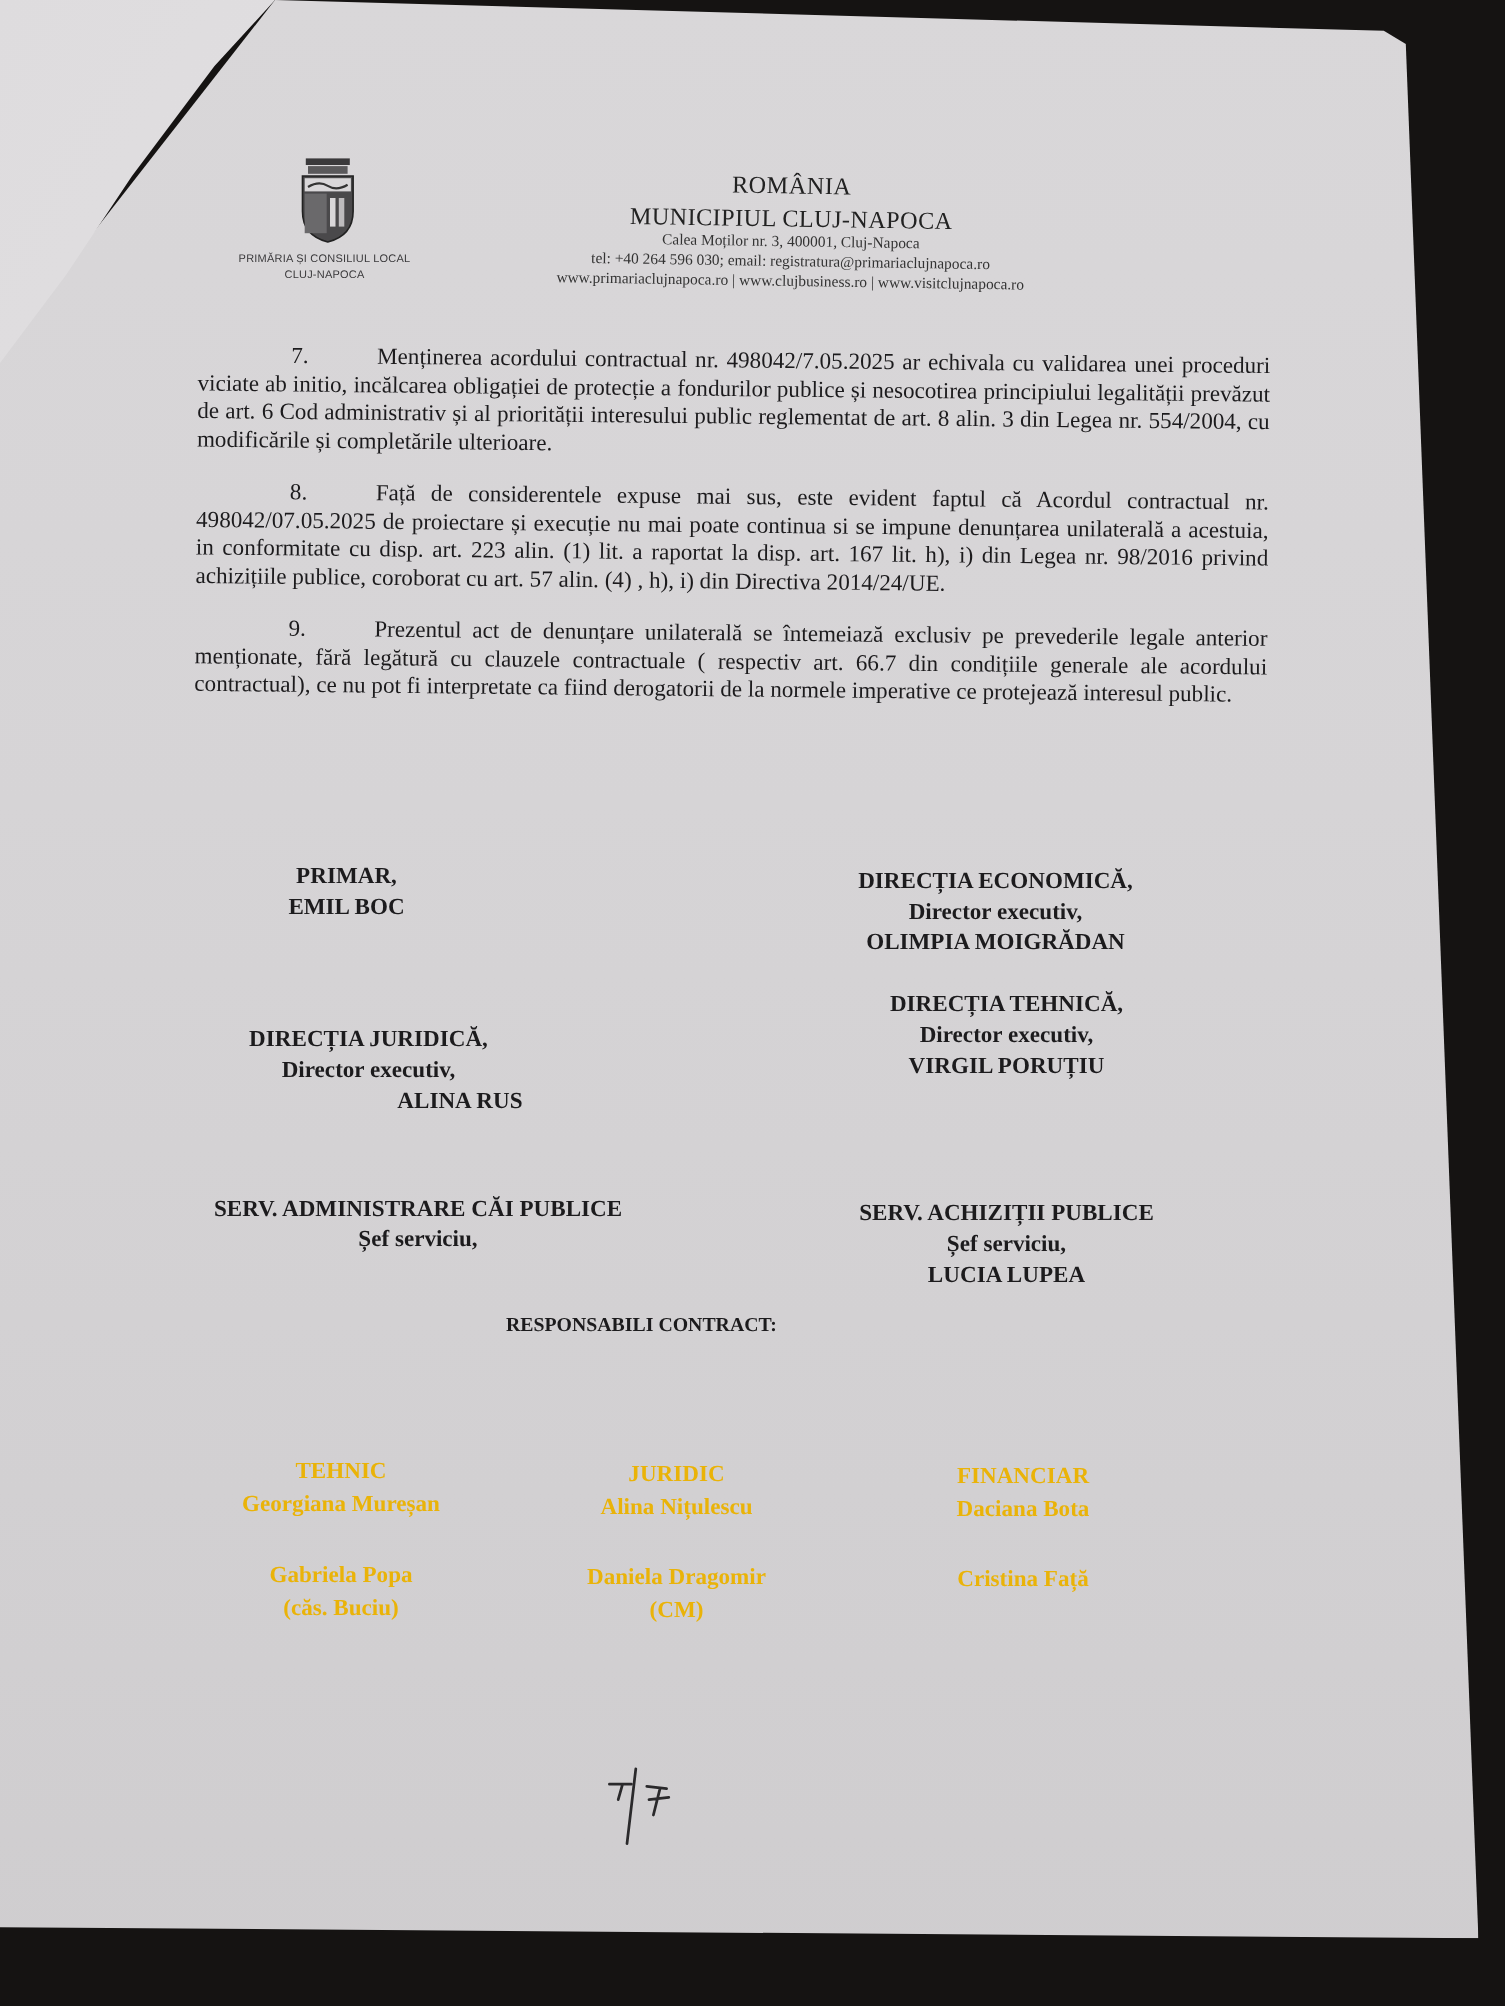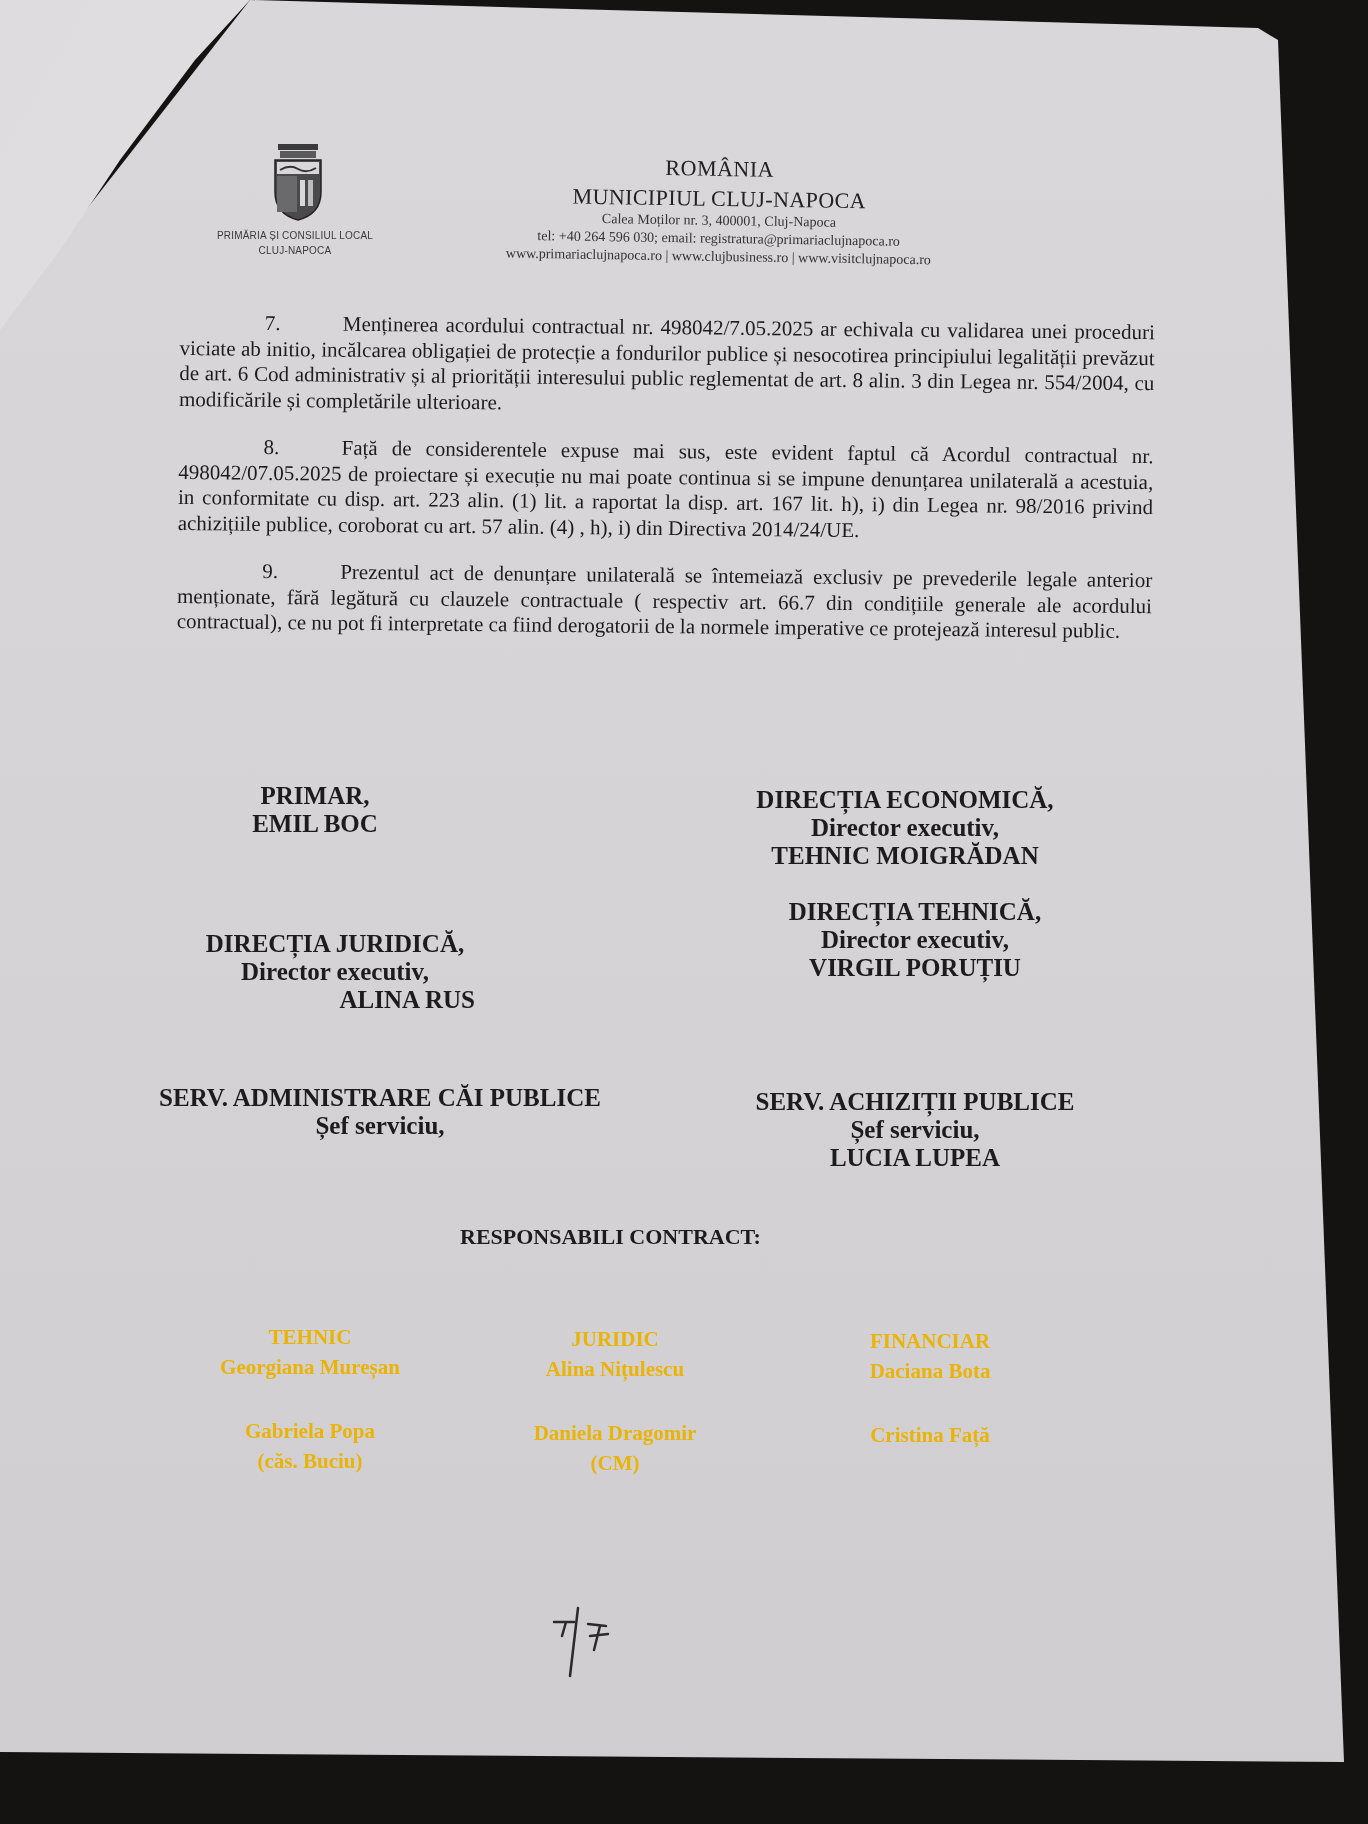--- a/index.html
+++ b/index.html
@@ -23,22 +23,22 @@
   .hdr-org { position: absolute; left: 195px; top: 228px; width: 200px; text-align: center;
     font-family: "Liberation Sans", sans-serif; font-size: 10px; line-height: 15px; color: #3a393b; letter-spacing: .2px; }
   .hdr-center { position: absolute; left: 470px; top: 152px; width: 500px; text-align: center; transform: rotate(0.9deg); transform-origin: left top; }
   .hdr-country { font-size: 22px; font-weight: normal; color: #222; letter-spacing: .5px; }
   .hdr-mun { font-size: 22px; color: #222; margin-top: 4px; letter-spacing: .4px; }
   .hdr-line { font-size: 14px; color: #333; line-height: 18px; }
   .body-block { position: absolute; left: 180px; top: 310px; width: 975px; transform: rotate(0.6deg); transform-origin: left top;
     font-size: 21px; line-height: 25.5px; color: #1c1b1d; text-align: justify; }
   .para { margin: 0 0 22px 0; text-indent: 0; }
   .para .num { display: inline-block; width: 78px; padding-left: 85px; }
-  .sig { position: absolute; text-align: center; font-weight: bold; font-size: 25px; line-height: 28px; color: #1c1b1d; }
-  .resp-title { position: absolute; left: 460px; top: 1224px; font-weight: bold; font-size: 22px; color: #1c1b1d; }
+  .sig { position: absolute; text-align: center; font-weight: bold; font-size: 21px; line-height: 28px; color: #1c1b1d; }
+  .resp-title { position: absolute; left: 460px; top: 1194px; font-weight: bold; font-size: 18px; color: #1c1b1d; }
   .resp-col { position: absolute; text-align: center; font-weight: bold; font-size: 21px; line-height: 30px; color: #eab308; }
   .resp-col .gap { height: 34px; }
   .page-mark { position: absolute; left: 548px; top: 1598px; width: 100px; height: 80px; }
 </style>
 </head>
 <body>
 
 <div class="paper"></div>
 <div class="curl"></div>
 
@@ -79,21 +79,21 @@
   </p>
 </div>
 
 <div class="sig" style="left:240px; top:782px; width:150px;">
   <div>PRIMAR,</div>
   <div>EMIL BOC</div>
 </div>
 <div class="sig" style="left:735px; top:786px; width:340px;">
   <div>DIRECȚIA ECONOMICĂ,</div>
   <div>Director executiv,</div>
-  <div>TEHNIC MOIGRĂDAN</div>
+  <div>OLIMPIA MOIGRĂDAN</div>
 </div>
 <div class="sig" style="left:195px; top:930px; width:280px;">
   <div>DIRECȚIA JURIDICĂ,</div>
   <div>Director executiv,</div>
   <div style="text-align:right;padding-left:38px;">ALINA RUS</div>
 </div>
 <div class="sig" style="left:760px; top:898px; width:310px;">
   <div>DIRECȚIA TEHNICĂ,</div>
   <div>Director executiv,</div>
   <div>VIRGIL PORUȚIU</div>

